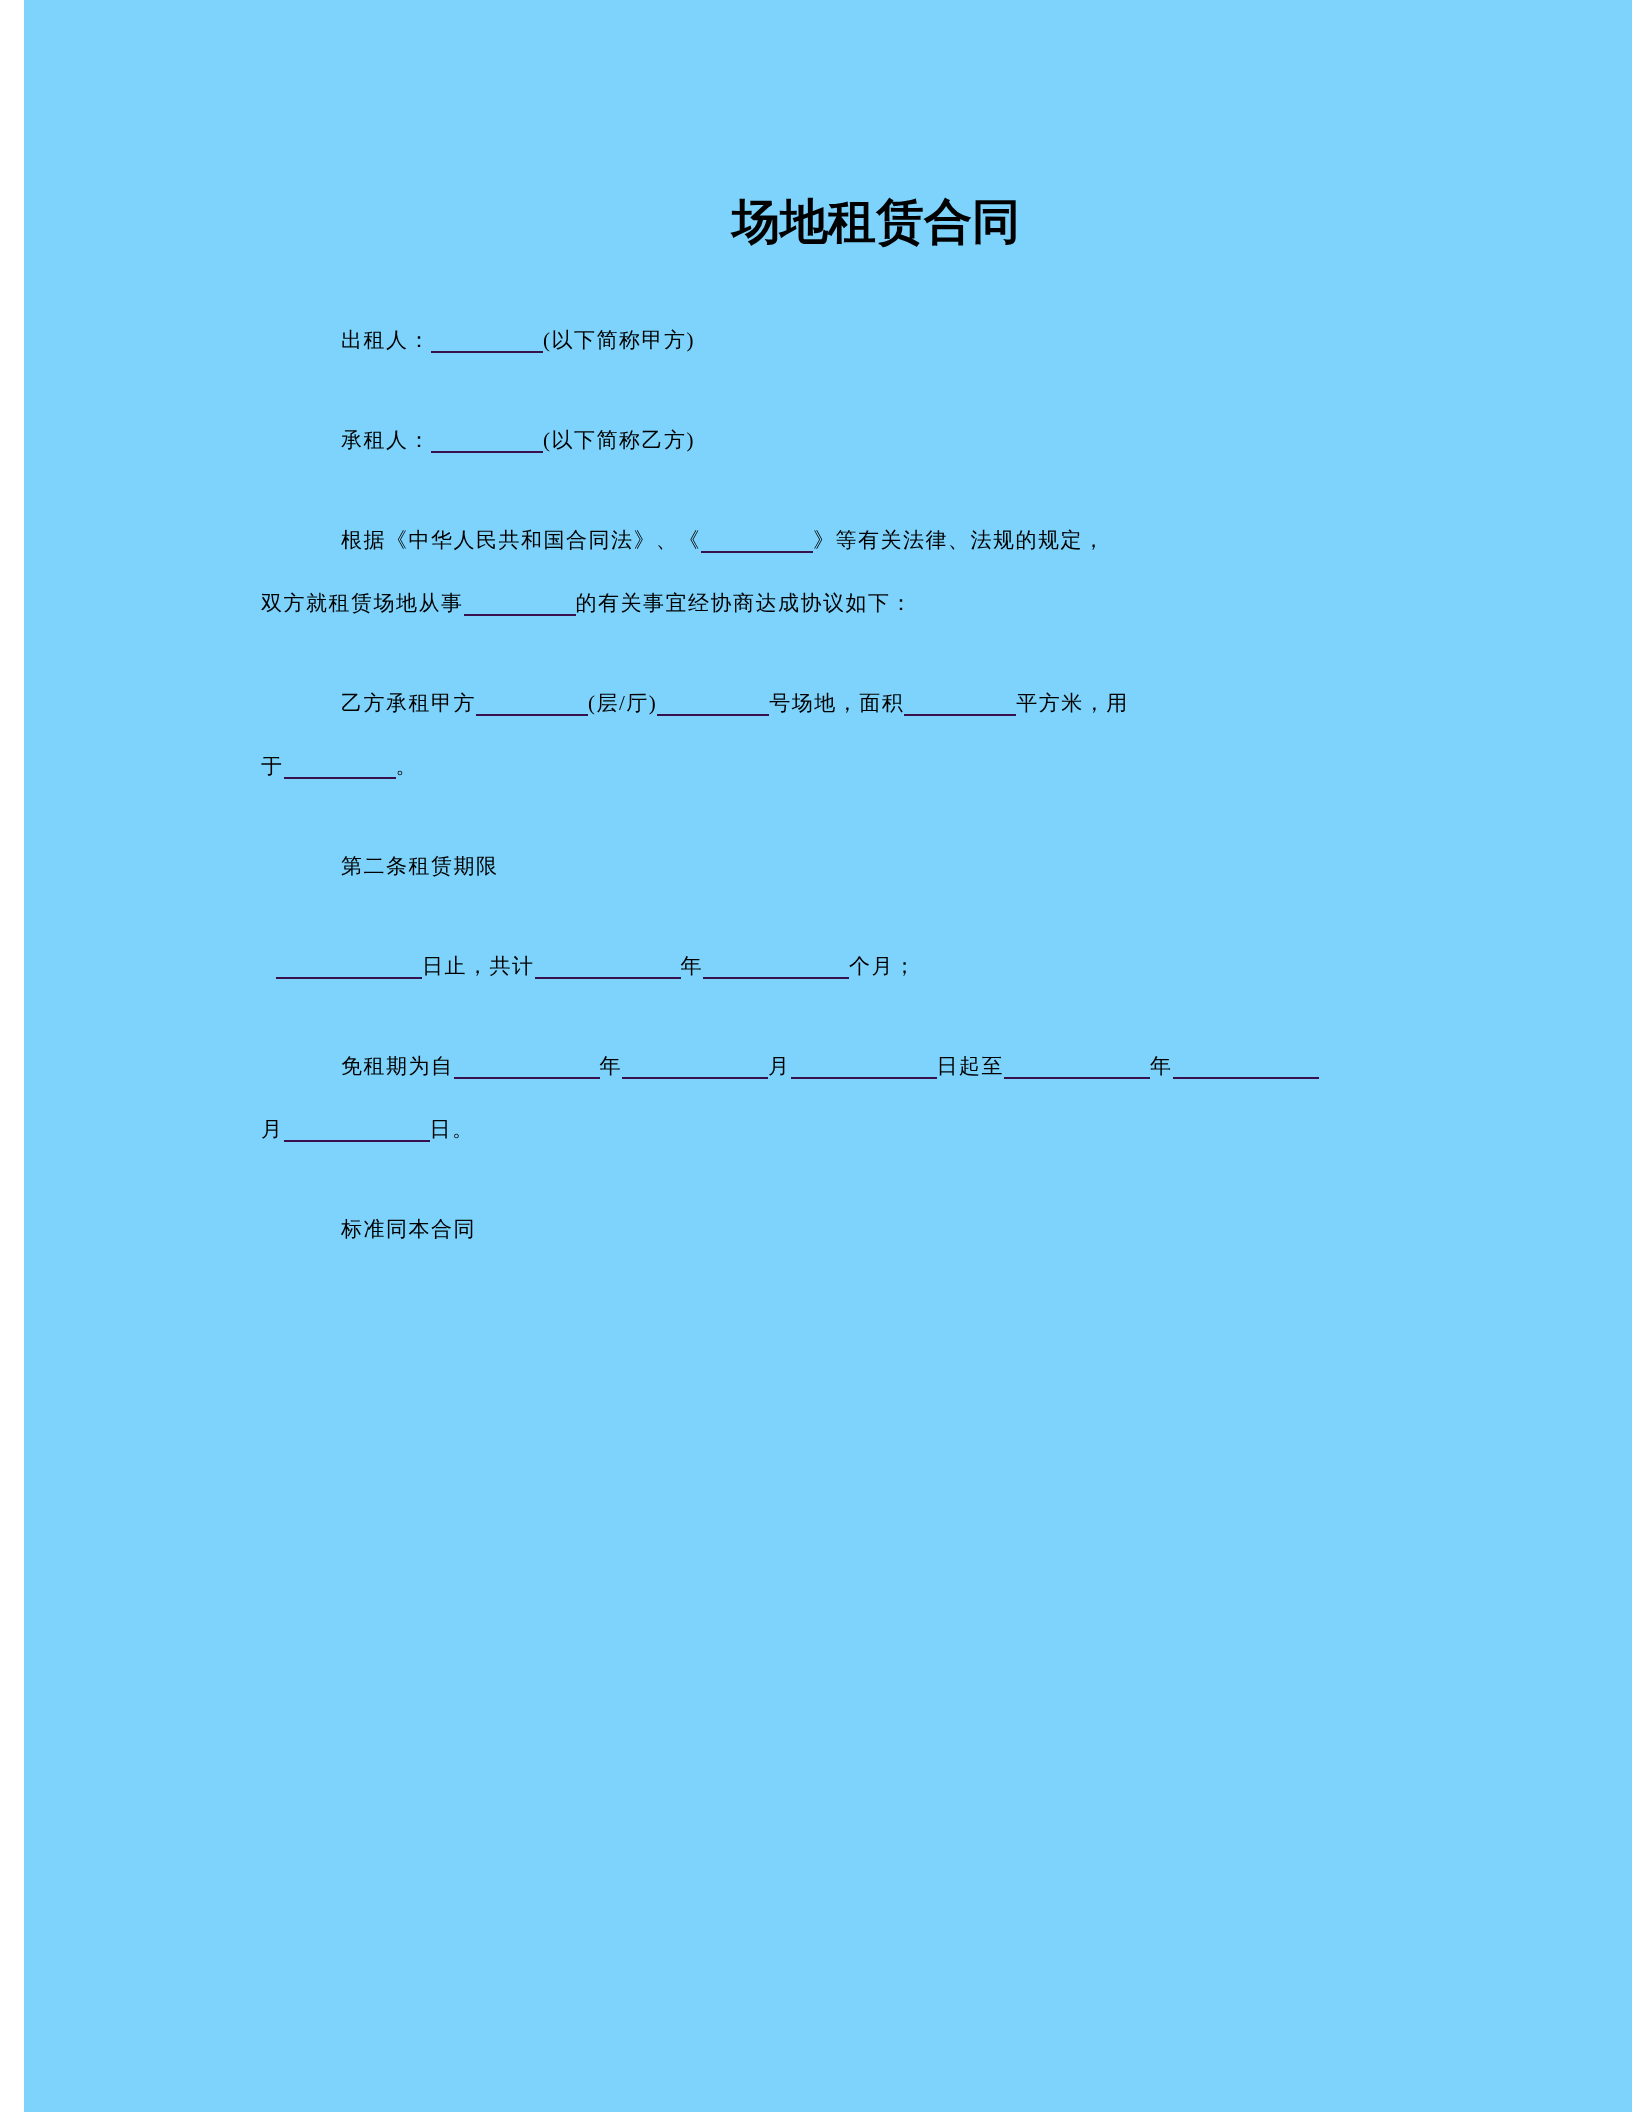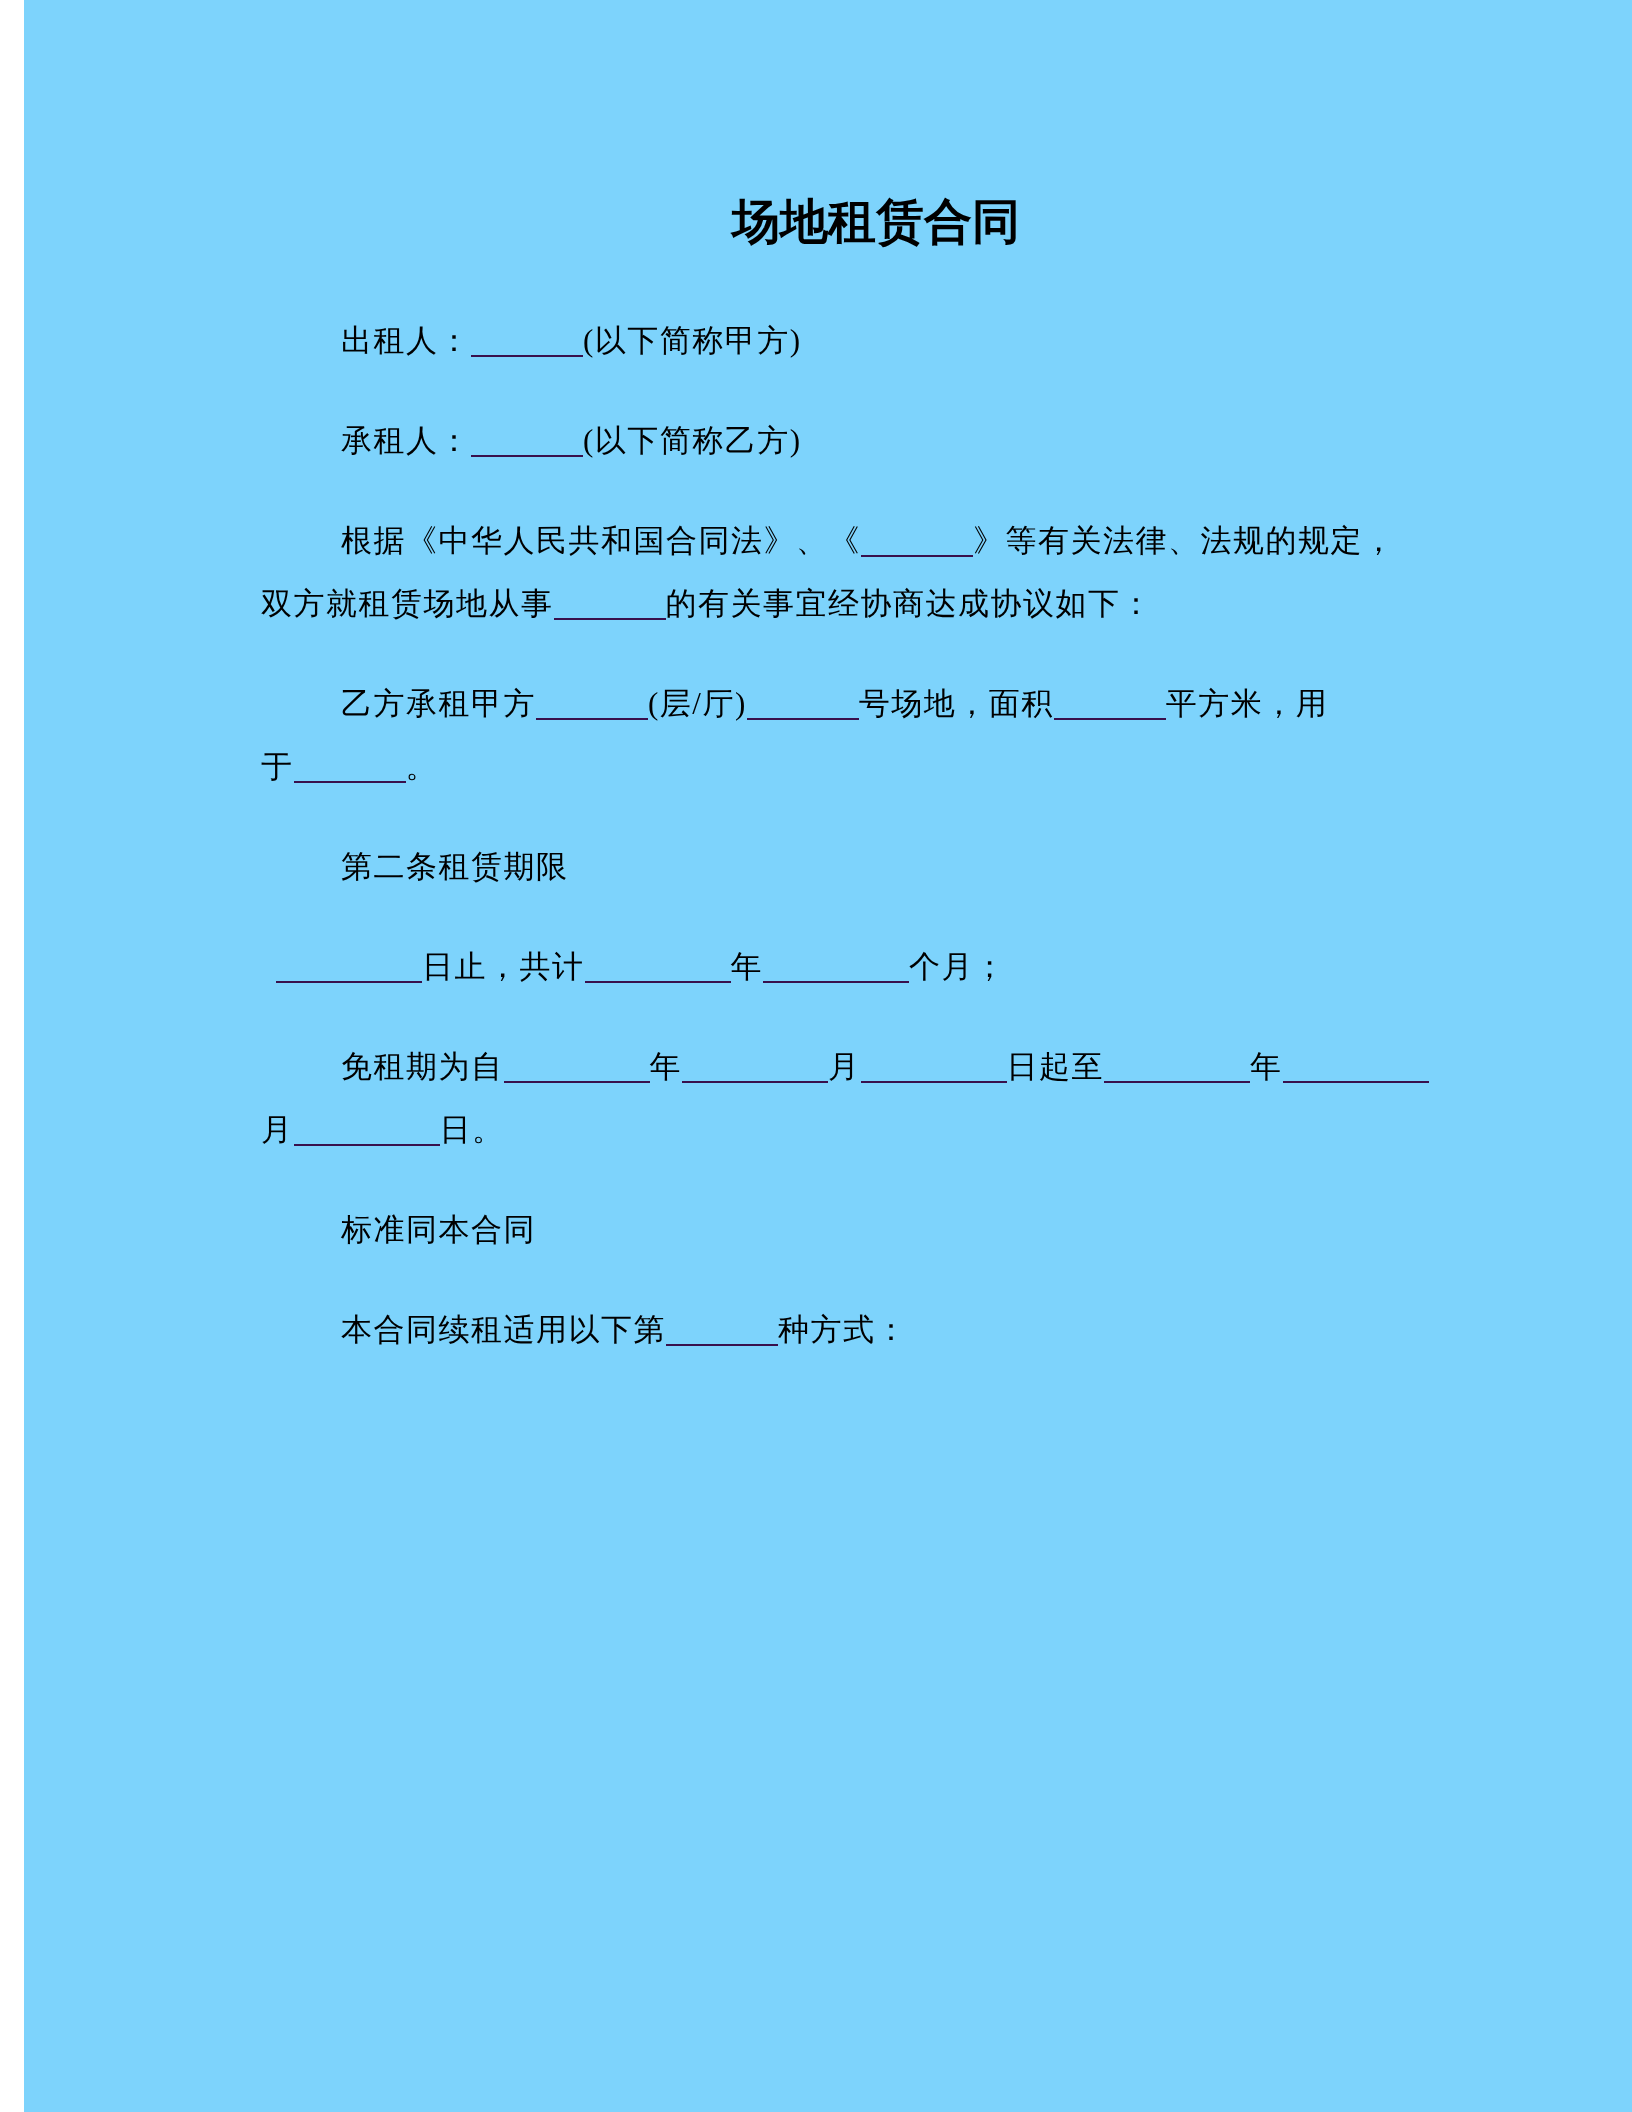--- a/index.html
+++ b/index.html
@@ -21,21 +21,21 @@
     font-size: 48px;
     font-weight: bold;
     line-height: 63px;
     text-align: center;
     padding-left: 70px;
     margin: 0 0 56px 0;
     white-space: nowrap;
   }
   .para { margin: 0 0 37px 0; }
   .line {
-    font-size: 31px;
+    font-size: 21px;
     line-height: 63px;
     letter-spacing: 1.5px;
     white-space: nowrap;
   }
   .ind-normal { padding-left: 80px; }
   .ind-small  { padding-left: 15px; }
   .ind-none   { padding-left: 0; }
   .blank {
     display: inline-block;
     height: 4px;
@@ -72,18 +72,15 @@
         <div class="para">
           <div class="line ind-small"><span class="blank l"></span>日止，共计<span class="blank l"></span>年<span class="blank l"></span>个月；</div>
         </div>
         <div class="para">
           <div class="line ind-normal">免租期为自<span class="blank l"></span>年<span class="blank l"></span>月<span class="blank l"></span>日起至<span class="blank l"></span>年<span class="blank l"></span></div>
           <div class="line ind-none">月<span class="blank l"></span>日。</div>
         </div>
         <div class="para">
           <div class="line ind-normal">标准同本合同</div>
         </div>
-        <div class="para">
-          <div class="line ind-normal">本合同续租适用以下第<span class="blank s"></span>种方式：</div>
-        </div>
       </div>
   </div>
 </div>
 
 </body></html>

